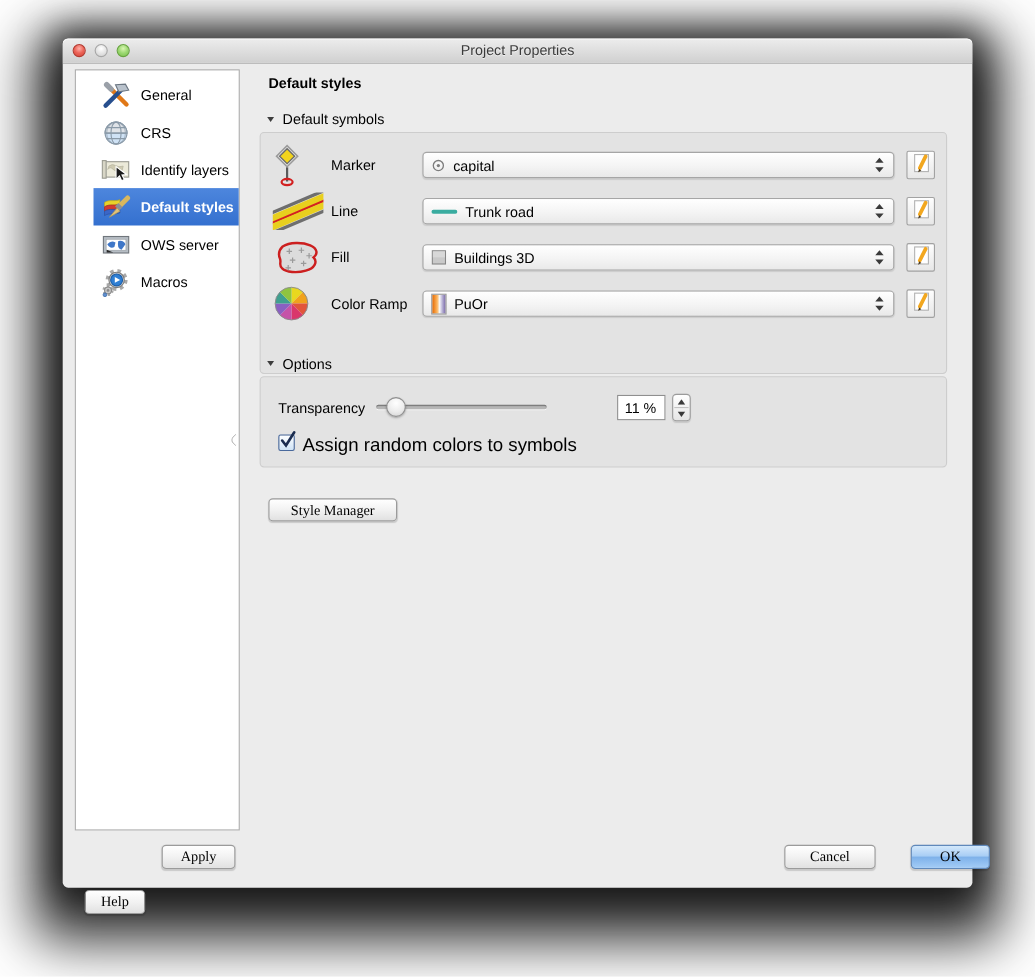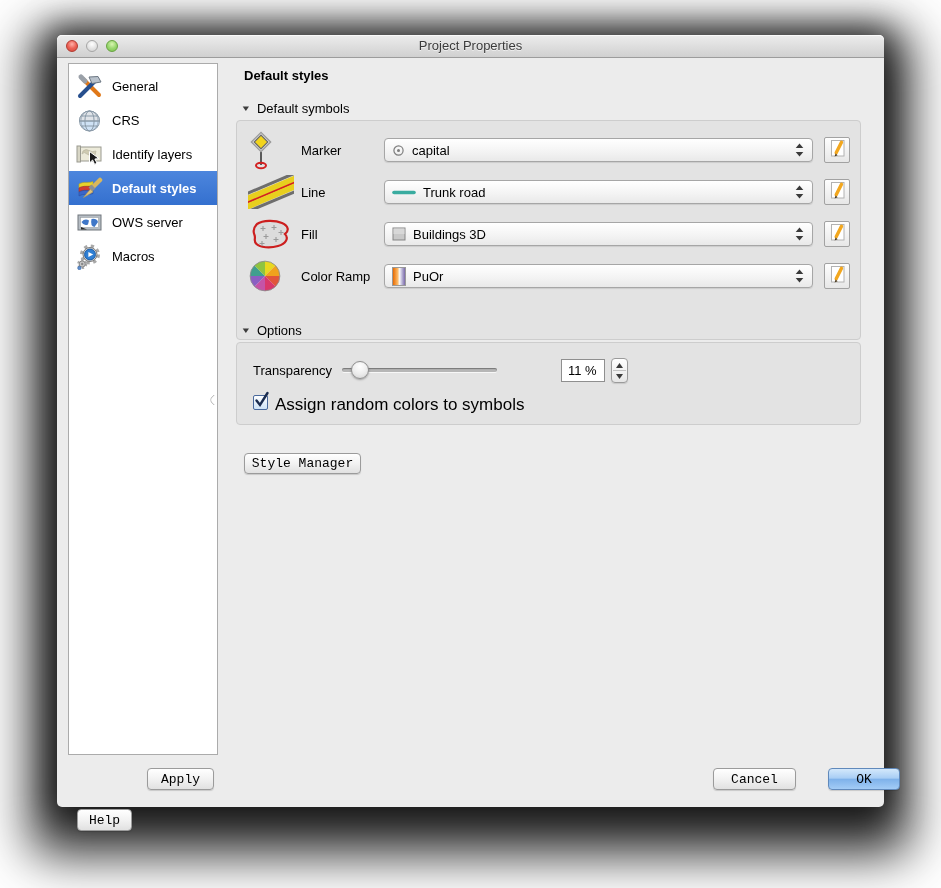--- a/index.html
+++ b/index.html
@@ -15,21 +15,21 @@
             box-shadow:inset 0 1px 0 rgba(255,255,255,0.75);}
   .win-title{text-align:center;line-height:22px;font-size:13px;color:#3b3b3b;
              text-shadow:0 1px 0 rgba(255,255,255,0.6);}
   .traffic{position:absolute;left:9px;top:5px;display:flex;gap:8px;}
   .tl{width:12px;height:12px;border-radius:50%;box-sizing:border-box;}
   .tl-red{background:radial-gradient(circle at 50% 32%,#ffb0a8,#ec6256 50%,#d3473b);border:1px solid #b23a30;}
   .tl-gray{background:radial-gradient(circle at 50% 32%,#ffffff,#e3e3e3 55%,#cccccc);border:1px solid #a6a6a6;}
   .tl-green{background:radial-gradient(circle at 50% 32%,#d9f5b2,#9bd871 50%,#79c04c);border:1px solid #68a341;}
   
   .sidebar{position:absolute;left:11px;top:28px;width:150px;height:692px;background:#fff;
-           border:1px solid #ababab;box-sizing:border-box;padding-top:5px;}
+           border:1px solid #ababab;box-sizing:border-box;padding-top:5px;padding-left:16px;}
   .side-item{height:34px;display:flex;align-items:center;gap:9px;padding-left:7px;font-size:13px;}
   .side-item.selected{background:linear-gradient(#4d86dd,#3470cf);color:#fff;font-weight:bold;}
   .side-icon{width:27px;height:27px;flex:0 0 27px;display:flex;align-items:center;justify-content:center;}
   .splitter-grip{position:absolute;left:153px;top:361px;width:7px;height:7px;
                  border-left:1px solid #a9a9a9;border-top:1px solid #a9a9a9;border-radius:60% 0 0 0;
                  transform:rotate(-45deg);opacity:.8;}
   
   .page-title{position:absolute;left:187px;top:33px;font-weight:bold;font-size:13px;}
   .section-header{position:absolute;left:185px;display:flex;align-items:center;gap:7px;font-size:13px;}
   .sec1{top:66px;} .sec2{top:288px;}
@@ -70,21 +70,21 @@
                 box-shadow:0 1px 1px rgba(0,0,0,0.12);}
   .spin-stepper .divider{position:absolute;left:1px;right:1px;top:11px;height:1px;background:#c2c2c2;}
   .spin-up,.spin-down{position:absolute;left:0;width:100%;height:12px;display:flex;align-items:center;justify-content:center;}
   .spin-up{top:0}.spin-down{bottom:0}
   .checkbox{position:absolute;left:16px;top:52px;width:15px;height:15px;box-sizing:border-box;
             border:1px solid #49699c;border-radius:2px;
             background:linear-gradient(#fdfeff,#cfe3f6);}
   .checkmark{position:absolute;left:-1px;top:-5px;}
   .cb-label{position:absolute;left:38px;top:52px;font-size:17px;white-space:nowrap;}
   
-  .push-btn{position:absolute;font-family:Liberation Mono, monospace;font-size:13px;color:#000;
+  .push-btn{position:absolute;font-family:Liberation Serif, serif;font-size:13px;color:#000;
             border:1px solid #9b9b9b;border-radius:4px;
             background:linear-gradient(#ffffff,#f2f2f2 50%,#e1e1e1);
             box-shadow:0 1px 1px rgba(0,0,0,0.15);padding:0;}
   .style-manager{left:187px;top:418px;width:117px;height:21px;}
   .btn-help{left:20px;top:774px;width:55px;height:22px;}
   .btn-apply{left:90px;top:733px;width:67px;height:22px;}
   .btn-cancel{left:656px;top:733px;width:83px;height:22px;}
   .btn-ok{left:740px;top:733px;width:72px;height:22px;border-color:#6089bb;
           background:linear-gradient(#d3e8fb,#a9cef5 45%,#7fb2ea 52%,#a3ccf6);margin-left:31px;}
 </style>

